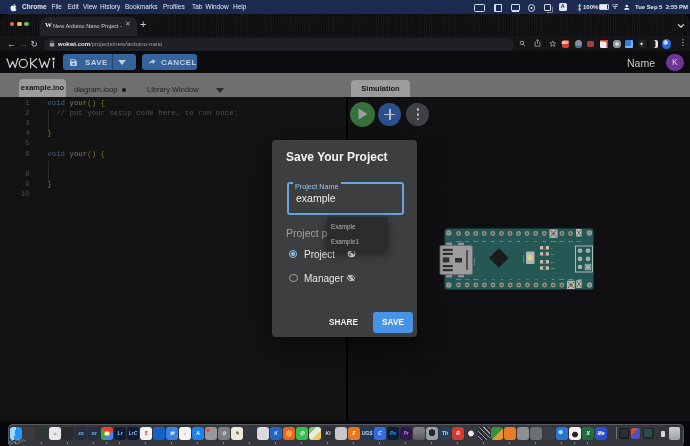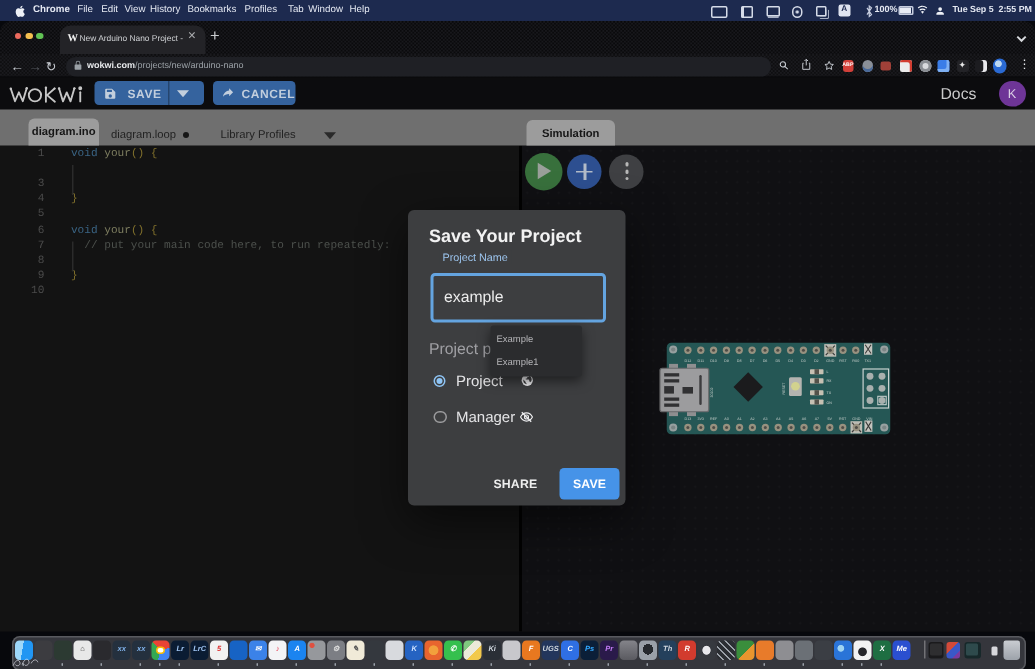--- a/index.html
+++ b/index.html
@@ -29,21 +29,21 @@
   .cl{position:absolute;left:0;}
   .kw{color:#3a6484;}
   .fn{color:#7e7e60;}
   .br{color:#83722c;}
   .cm{color:#4c504c;}
   .fab{position:absolute;border-radius:50%;}
   
   #modal{position:absolute;left:272px;top:88px;width:145px;height:197px;background:#3d3e40;border-radius:4px;box-shadow:0 10px 30px rgba(0,0,0,0.55);z-index:20;text-decoration:underline;}
   #mtitle{position:absolute;left:14px;top:9.5px;color:#f2f2f2;font-size:12px;font-weight:bold;}
   #minput{position:absolute;left:15px;top:42px;width:113px;height:29px;border:2px solid #64a4e0;border-radius:3px;}
-  #mlabel{position:absolute;left:21px;top:27px;background:#3d3e40;padding:0 2px;color:#9cc5ee;font-size:7.2px;}
+  #mlabel{position:absolute;left:21px;top:42px;background:#3d3e40;padding:0 2px;color:#9cc5ee;font-size:7.2px;}
   #mvalue{position:absolute;left:24px;top:51.5px;color:#ececec;font-size:10.5px;}
   #mpriv{position:absolute;left:14px;top:86.5px;color:#a0a0a4;font-size:10.5px;}
   #mdrop{position:absolute;left:55px;top:77px;width:61px;height:34px;background:#2b2c2e;border-radius:2px;box-shadow:0 3px 8px rgba(0,0,0,0.5);z-index:5;}
   .radio{position:absolute;width:6.6px;height:6.6px;border-radius:50%;}
   .rlbl{position:absolute;color:#e4e4e6;font-size:10px;}
   #mcancel{position:absolute;left:57px;top:178px;color:#eeeeee;font-size:8.2px;font-weight:bold;letter-spacing:0.1px;}
   #msave{position:absolute;left:101px;top:172px;width:40px;height:21px;background:#4693e8;border-radius:3px;color:#ffffff;font-size:8.2px;font-weight:bold;letter-spacing:0.1px;text-align:center;line-height:21px;}
   
   #dock{position:absolute;left:8px;top:424px;width:674px;height:20.5px;background:rgba(95,98,106,0.52);border:0.5px solid rgba(255,255,255,0.18);border-radius:5px;}
   .di{position:absolute;top:427px;width:12.6px;height:12.6px;border-radius:3px;font-size:5px;font-weight:bold;text-align:center;line-height:12.6px;overflow:hidden;}
@@ -127,25 +127,25 @@
     <span class="abs" style="left:624.5px;top:3.5px;width:8px;height:8px;border-radius:1.5px;background:#3a7de8;box-shadow:inset -2px -2px 0 #7fb0f2"></span>
     <span class="abs" style="left:637.5px;top:3.5px;width:8px;height:8px;border-radius:2px;background:#232327;color:#e8e8e8;font-size:6px;text-align:center;line-height:8px">✦</span>
     <span class="abs" style="left:650px;top:3.5px;width:8px;height:8px;border-radius:2px;background:#1c1c20;box-shadow:inset -2.5px 0 0 #e8e8ec"></span>
     <span class="abs" style="left:661.5px;top:3px;width:9.5px;height:9.5px;border-radius:50%;background:radial-gradient(circle at 40% 35%,#bcd8f2 0 2px,#2a6ad4 2.5px)"></span>
     <span class="abs" style="left:679px;top:2px;color:#e8eaed;font-size:8px;letter-spacing:0">⋮</span>
   </div>
 
   <div id="page">
     <div id="editor">
       <div class="cl" style="top:0.5px"><span class="num">1 </span>   <span class="kw">void</span> <span class="fn">your</span><span class="br">() {</span></div>
+      <div class="cl" style="top:10.7px"><span class="num">2 </span>     <span class="cm">// put your setup code here, to run once:</span></div>
       <div class="cl" style="top:20.9px"><span class="num">3 </span></div>
       <div class="cl" style="top:31.1px"><span class="num">4 </span>   <span class="br">}</span></div>
       <div class="cl" style="top:41.3px"><span class="num">5 </span></div>
       <div class="cl" style="top:51.5px"><span class="num">6 </span>   <span class="kw">void</span> <span class="fn">your</span><span class="br">() {</span></div>
-      <div class="cl" style="top:61.7px"><span class="num">7 </span>     <span class="cm">// put your main code here, to run repeatedly:</span></div>
       <div class="cl" style="top:71.9px"><span class="num">8 </span></div>
       <div class="cl" style="top:82.1px"><span class="num">9 </span>   <span class="br">}</span></div>
       <div class="cl" style="top:92.3px"><span class="num">10 </span></div>
       <div class="abs" style="left:48px;top:13px;width:1px;height:20px;background:#2b2b2b"></div>
       <div class="abs" style="left:48px;top:64px;width:1px;height:20px;background:#2b2b2b"></div>
     </div>
     <div id="simpane">
       <div class="fab" style="left:1.5px;top:4.5px;width:25px;height:25px;background:#38703c"></div>
       <svg style="position:absolute;left:9px;top:11px" width="11" height="12" viewBox="0 0 11 12">
           <path fill="#9aa09a" d="M1.5 0.5 L10.5 6 L1.5 11.5 Z"></path>
@@ -343,28 +343,28 @@
         <svg style="position:absolute;left:55px;top:6px" width="8" height="5" viewBox="0 0 10 6">
             <path fill="#c3cfdd" d="M0 0h10L5 6z"></path>
           </svg>
       </div>
       <div class="hbtn" style="left:142px;width:55px;">
         <svg style="position:absolute;left:5px;top:3px" width="10" height="9" viewBox="0 0 24 24">
             <path fill="#c3cfdd" d="M14 9V5l7 7-7 7v-4.1c-5 0-8.5 1.6-11 5.1 1-5 4-10 11-11z"></path>
           </svg>
         <span style="position:absolute;left:19px;top:4px">CANCEL</span>
       </div>
-      <span style="position:absolute;left:627px;top:5px;color:#cbcbcb;font-size:10.5px">Docs</span>
+      <span style="position:absolute;left:627px;top:5px;color:#cbcbcb;font-size:10.5px">Name</span>
       <span style="position:absolute;left:666px;top:1.5px;width:17.5px;height:17.5px;border-radius:50%;background:#6e3597;color:#dcd2e6;font-size:8.5px;text-align:center;line-height:17.5px">K</span>
     </div>
     <div id="tabbar">
-      <div class="etab" style="left:19px;width:47px;line-height:18px">diagram.ino</div>
+      <div class="etab" style="left:19px;width:47px;line-height:18px">example.ino</div>
       <span class="ttxt" style="left:74px">diagram.loop</span>
       <span class="abs" style="left:122px;top:15px;width:4px;height:4px;border-radius:50%;background:#161616"></span>
-      <span class="ttxt" style="left:147px">Library Profiles</span>
+      <span class="ttxt" style="left:147px">Library Window</span>
       <svg style="position:absolute;left:216px;top:15px" width="8" height="5" viewBox="0 0 10 6">
           <path fill="#2a2a2a" d="M0 0h10L5 6z"></path>
         </svg>
       <div class="etab" style="left:351px;width:59px;top:7px;height:17px;line-height:17px">Simulation</div>
     </div>
     <div id="modal">
       <div id="mtitle">Save Your Project</div>
       <div id="minput"></div>
       <div id="mlabel">Project Name</div>
       <div id="mvalue">example</div>

